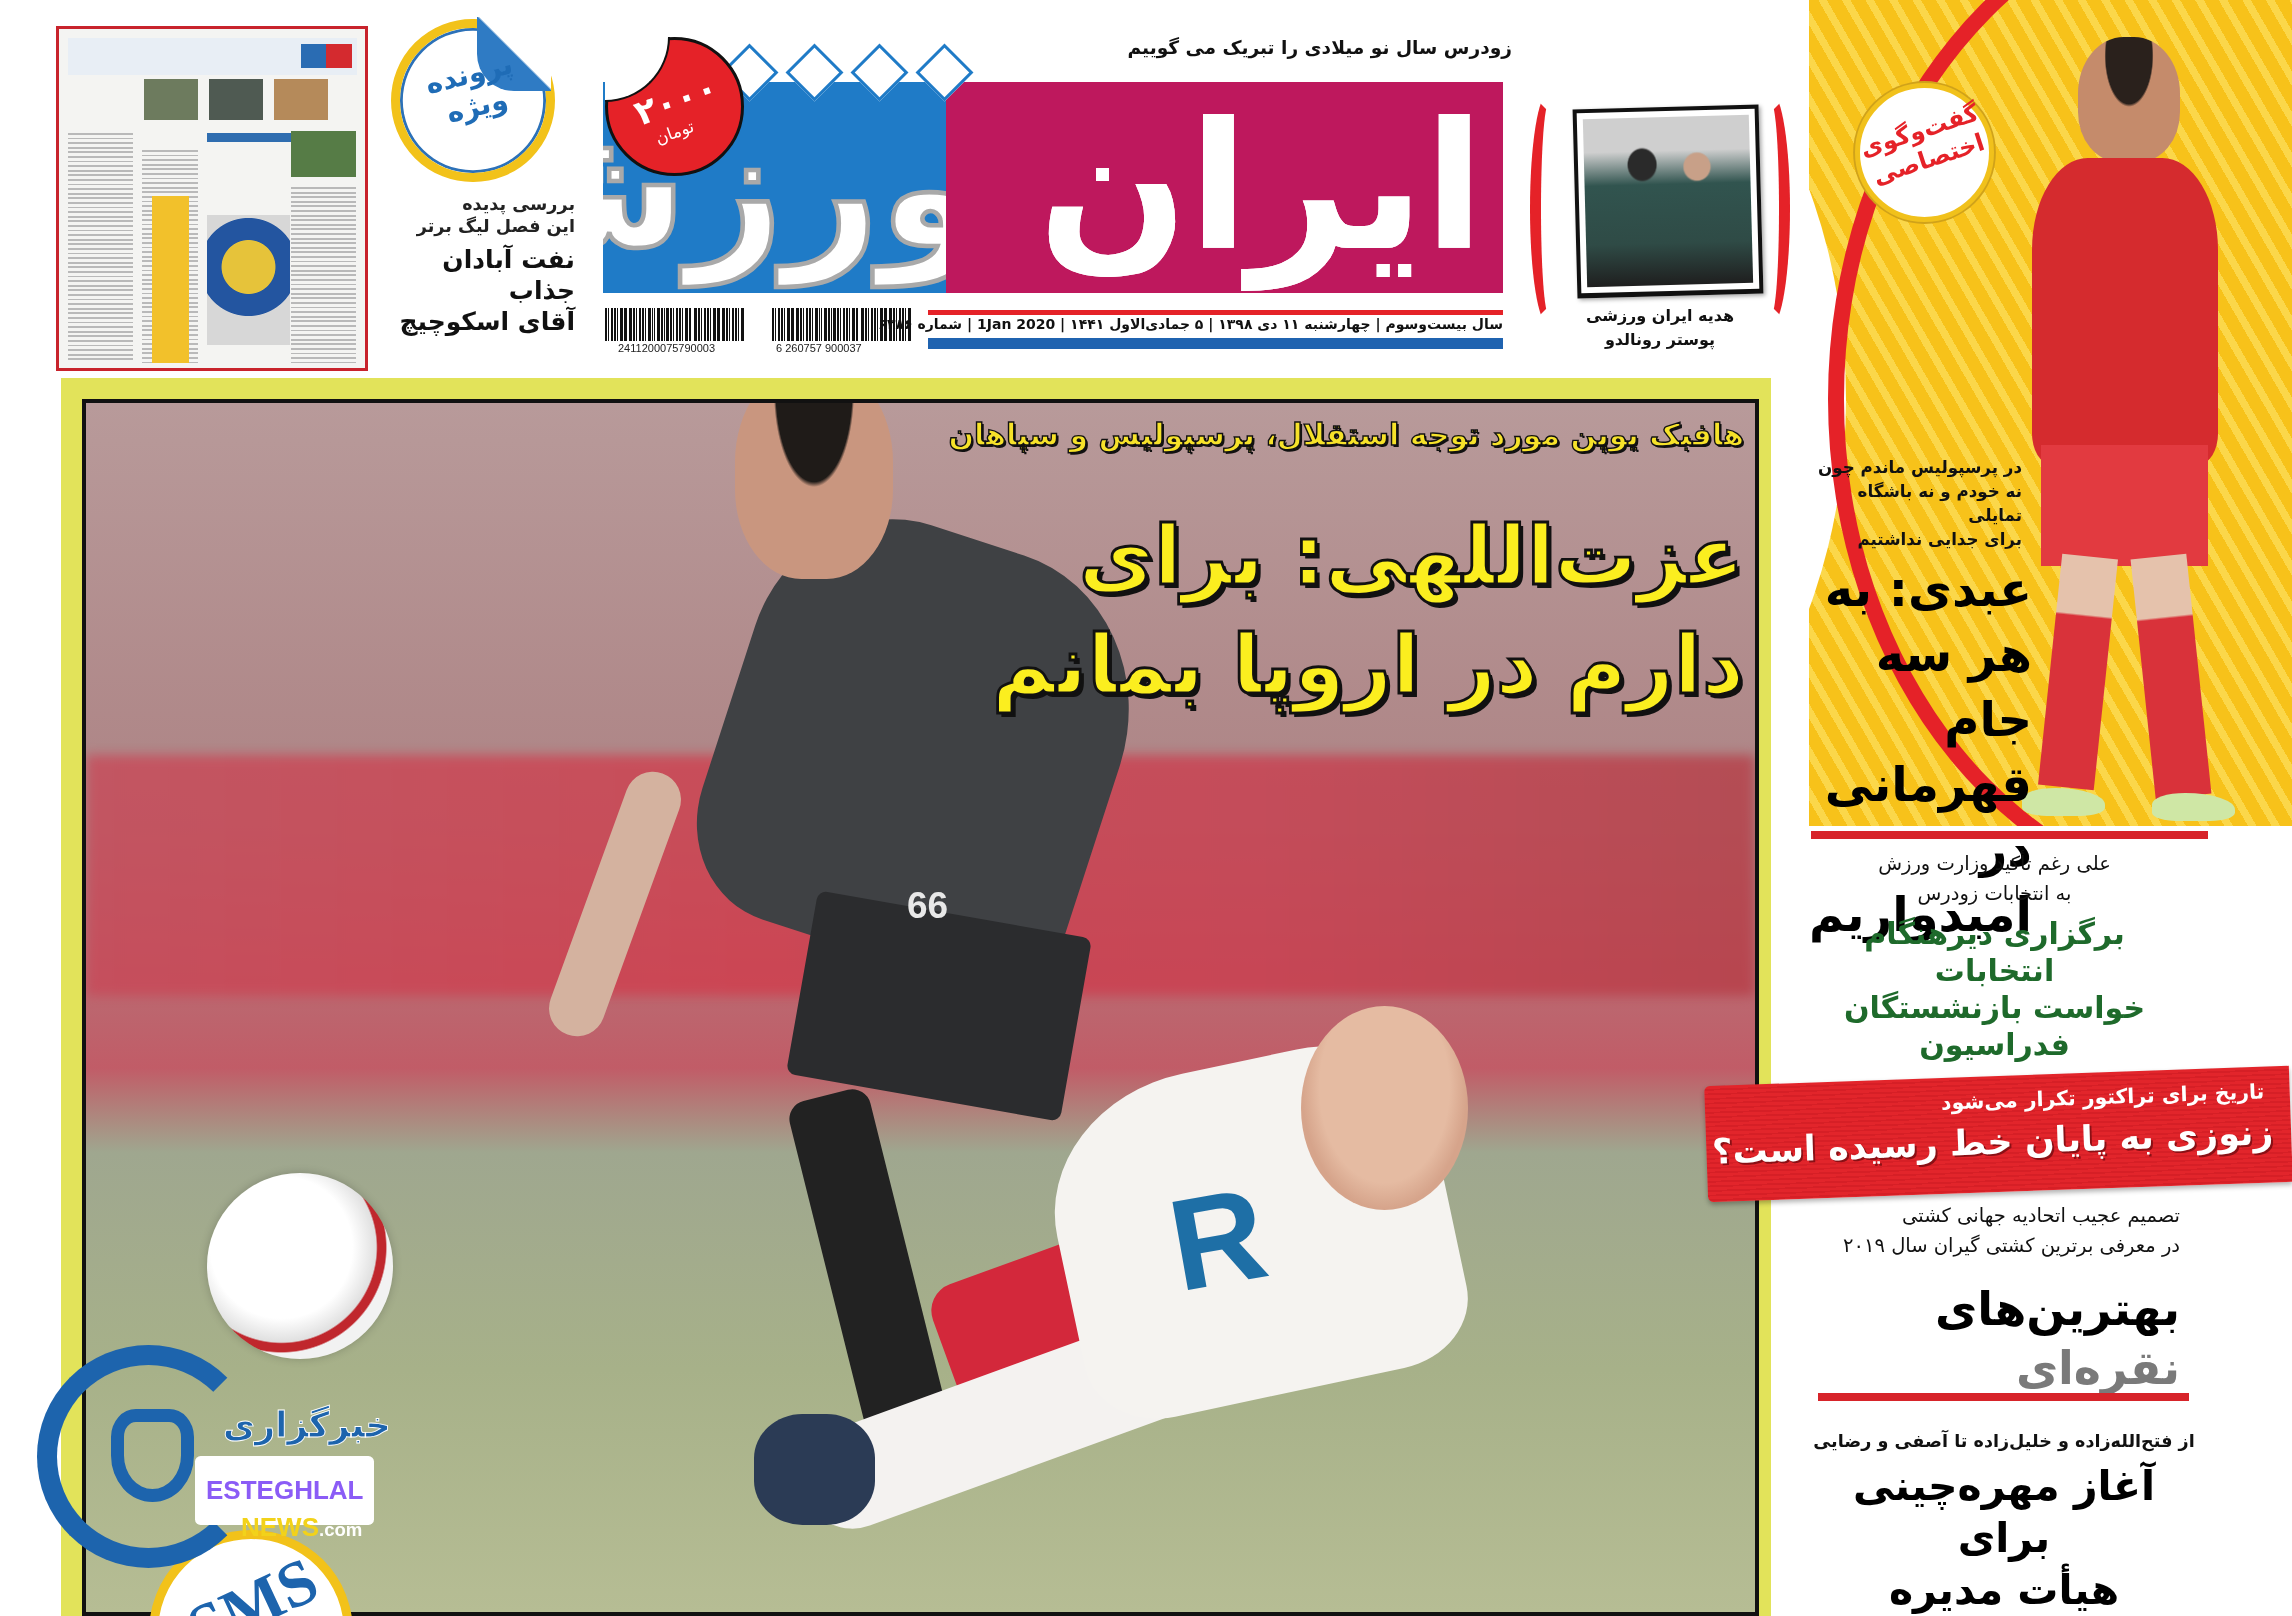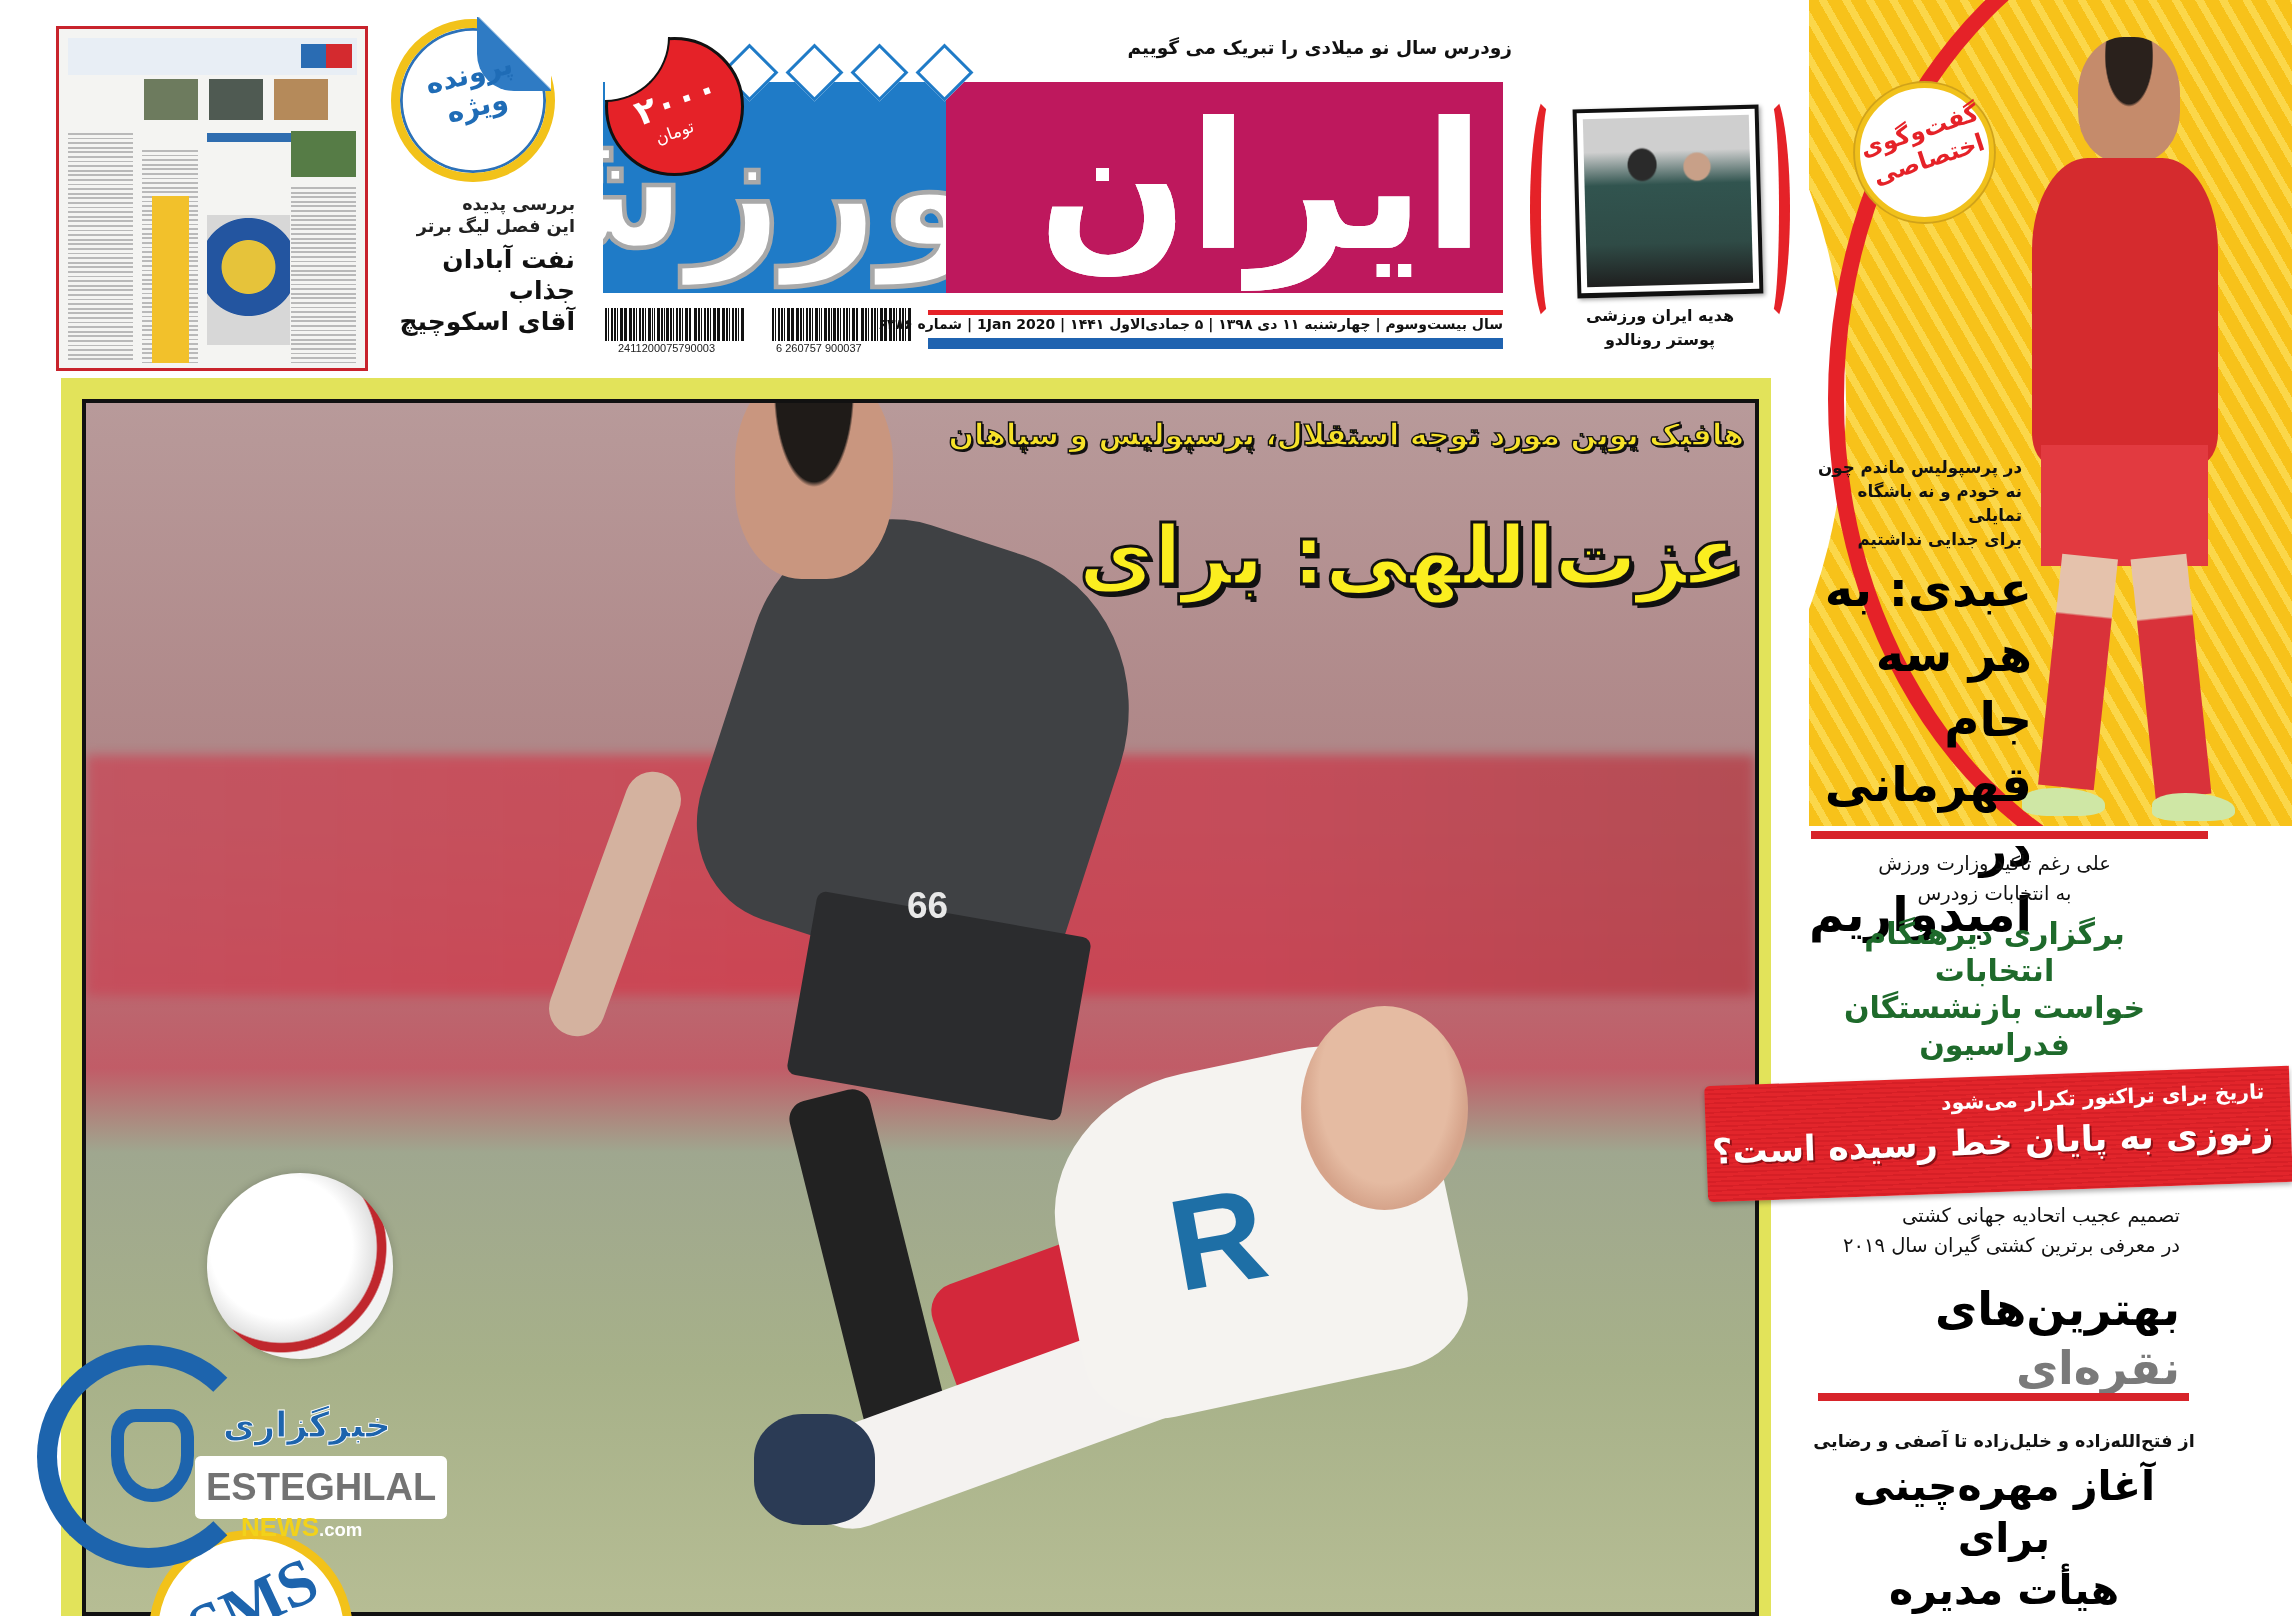--- a/index.html
+++ b/index.html
@@ -118,21 +118,21 @@
   .player3 .boot { position:absolute; left: 18.6px; top: 408px; width: 121px; height: 111px; border-radius: 40%; background: #2b3b55; }
 
   .main-kicker { left: 946px; top: 417px; width: 798px; text-align:right; font-size: 30px; font-weight:bold; color:#f6e22a; -webkit-text-stroke: 1.4px #111; text-shadow: 1.9px 1.9px 0 #111; }
   .main-head { left: 946px; top: 501px; width: 798px; text-align:right; font-size: 82px; font-weight:bold; line-height: 109px; color:#fbee1f; -webkit-text-stroke: 2.8px #111; text-shadow: 3.7px 3.7px 0 #111; }
 
   
   .wm { left: 28px; top: 1326px; width: 390px; height: 290px; }
   .wm .ring { position:absolute; left: 9.3px; top: 18.6px; width: 223px; height: 223px; border-radius:50%; border: 20.4px solid #1d64ad; border-right-color: transparent; }
   .wm .tri { position:absolute; left: 83px; top: 83px; width: 83px; height: 93px; border: 13px solid #1d64ad; border-radius: 30% 30% 50% 50%; }
   .wm .fa { position:absolute; left: 195px; top: 79px; font-size: 35px; font-weight:bold; color:#1d64ad; -webkit-text-stroke: 0.9px #fff; }
-  .wm .en { position:absolute; left: 167px; top: 130px; padding: 10px 11px; background:#fff; border-radius: 5.6px; font-family:"Liberation Sans",sans-serif; font-weight:bold; font-size: 38px; color:#737373; direction:ltr; }
+  .wm .en { position:absolute; left: 167px; top: 130px; padding: 19px 11px; background:#fff; border-radius: 5.6px; font-family:"Liberation Sans",sans-serif; font-weight:bold; font-size: 26px; color:#8b5cf6; direction:ltr; }
   .wm .news { position:absolute; left: 213px; top: 186px; font-family:"Liberation Sans",sans-serif; font-weight:bold; font-size: 26px; color:#f2d21a; direction:ltr; }
   .wm .news span { color:#ffffff; font-size: 18.6px; }
   .wm .sms { position:absolute; left: 121px; top: 204px; width: 204px; height: 204px; border-radius:50%; background:#fff; border: 9.3px solid #f2c21a; }
   .wm .sms b { position:absolute; left: 28px; top: 28px; font-family:"Liberation Serif",serif; font-size: 65px; color:#1d64ad; transform: rotate(-25deg); direction:ltr; }
 </style>
 </head>
 <body>
 
 <div class="abs mini-page">
   <div class="mh">
@@ -266,20 +266,21 @@
     <div class="shirt"></div>
     <div class="logo">R</div>
     <div class="head"></div>
     <div class="boot"></div>
   </div>
 </div>
 
 <div class="abs main-kicker">هافبک یوپن مورد توجه استقلال، پرسپولیس و سپاهان</div>
 <div class="abs main-head">
   <div>عزت‌اللهی: برای</div>
+  <div>دارم در اروپا بمانم</div>
 </div>
 
 <div class="abs banner">
   <div class="ribbon"></div>
   <div class="sub">تاریخ برای تراکتور تکرار می‌شود</div>
   <div class="head">زنوزی به پایان خط رسیده است؟</div>
 </div>
 
 <div class="abs wrestle">
   <div class="sub">تصمیم عجیب اتحادیه جهانی کشتی</div>

